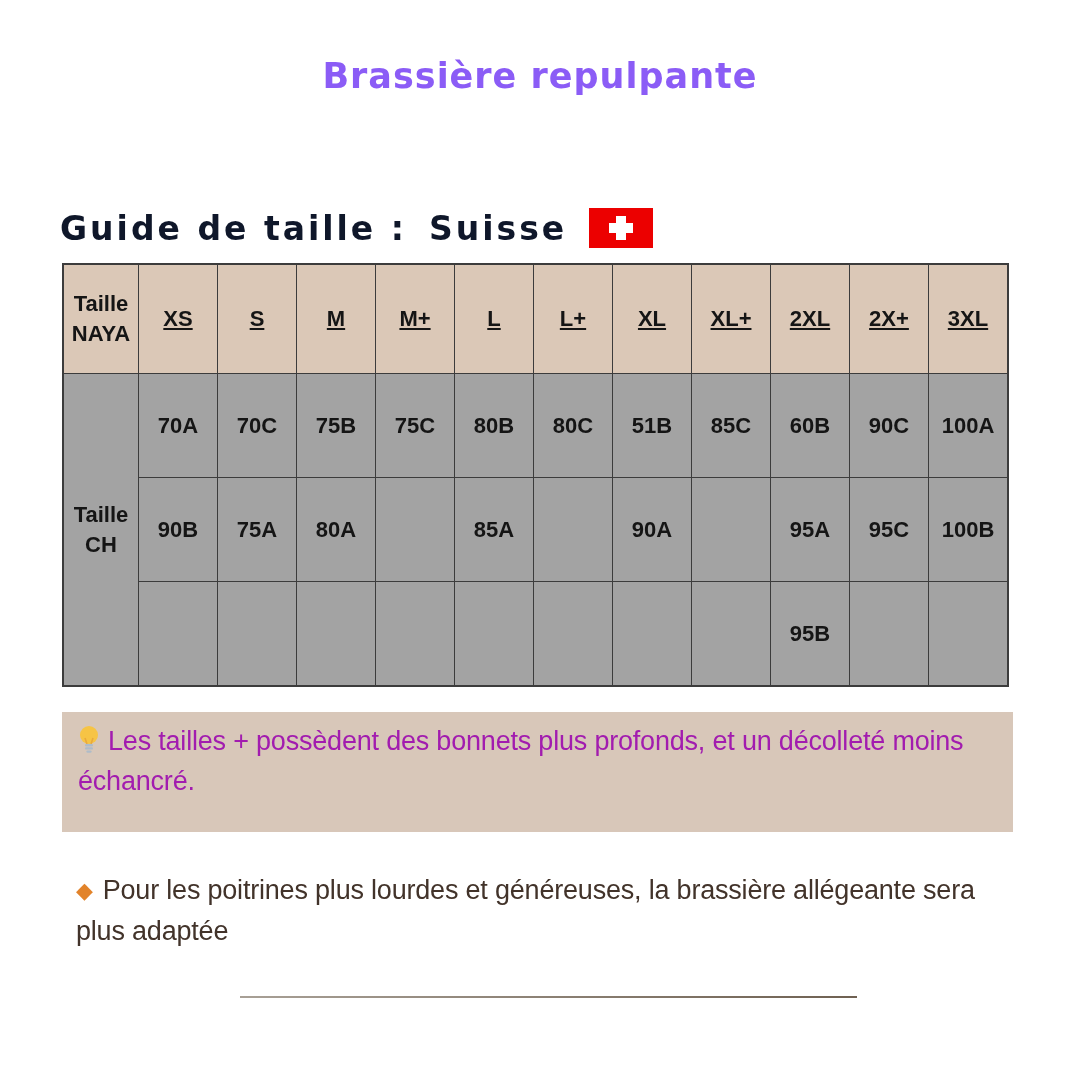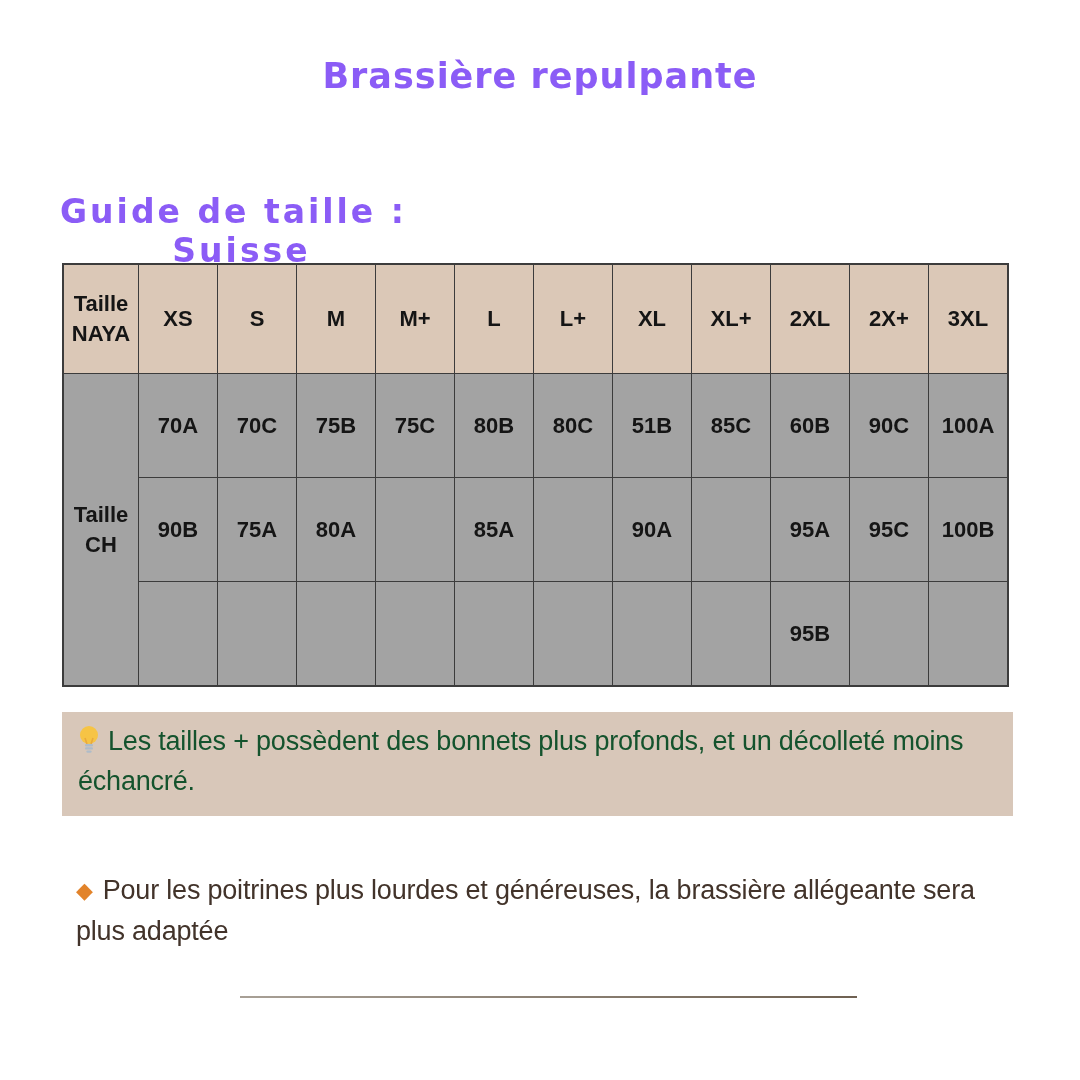--- a/index.html
+++ b/index.html
@@ -10,51 +10,51 @@
   }
   
   .page-title{
     position:absolute;top:56px;left:0;width:1080px;
     text-align:center;
     font-size:35px;font-weight:700;letter-spacing:1px;
     color:#8b5cf6;
   }
   
   .guide-row{
-    position:absolute;top:192px;left:60px;
+    position:absolute;top:208px;left:60px;
     display:flex;align-items:center;
-    color:#8b5cf6;font-weight:700;font-size:33px;letter-spacing:3px;flex-direction:column;
+    color:#0f172a;font-weight:700;font-size:33px;letter-spacing:3px;
   }
   .guide-label{white-space:pre;}
-  .region-name{margin-left:16px;}
+  .region-name{margin-left:22px;}
   .flag{margin-left:22px;display:block;}
   
   .size-table{
     position:absolute;top:263px;left:62px;
     border-collapse:collapse;table-layout:fixed;
     border:2px solid #3c3c3c;
     font-family:"Liberation Sans","DejaVu Sans",sans-serif;
   }
   .size-table th,.size-table td{
     border:1px solid #3c3c3c;
     text-align:center;vertical-align:middle;
     font-weight:700;font-size:22px;color:#151515;
     padding:0;
   }
   .size-table th{background:#dbc8b7;height:108px;}
   .size-table td{background:#a3a3a3;height:103px;}
   .size-table .col-first{width:74px;}
-  .size-table .col-size{width:78px;}
+  .size-table .col-size{width:78px;text-decoration:underline;}
   .multiline{white-space:pre-line;line-height:1.35;margin-top:44px;}
   
   .tip-box{
-    position:absolute;top:712px;left:62px;width:951px;height:104px;
+    position:absolute;top:712px;left:62px;width:951px;height:120px;
     background:#d8c7b9;box-sizing:border-box;
     padding:9px 16px 12px 16px;
-    color:#14532d;font-size:27px;line-height:40px;
+    color:#a21caf;font-size:27px;line-height:40px;
     font-family:"Liberation Sans","DejaVu Sans",sans-serif;
     letter-spacing:-0.2px;
   }
   .bulb-icon{
     display:inline-block;vertical-align:-5px;margin-right:8px;
   }
   
   .bullet-note{
     position:absolute;top:870px;left:76px;width:940px;
     color:#42332a;font-size:27px;line-height:41px;

